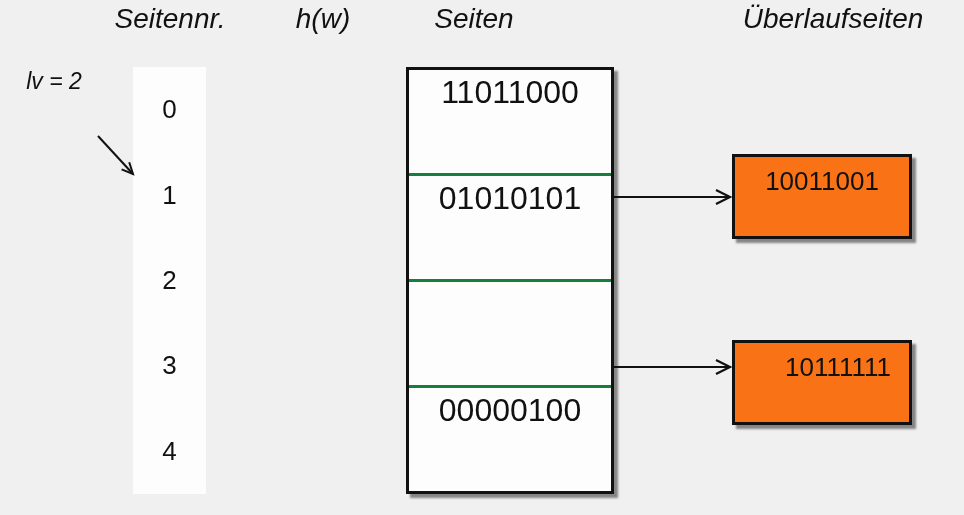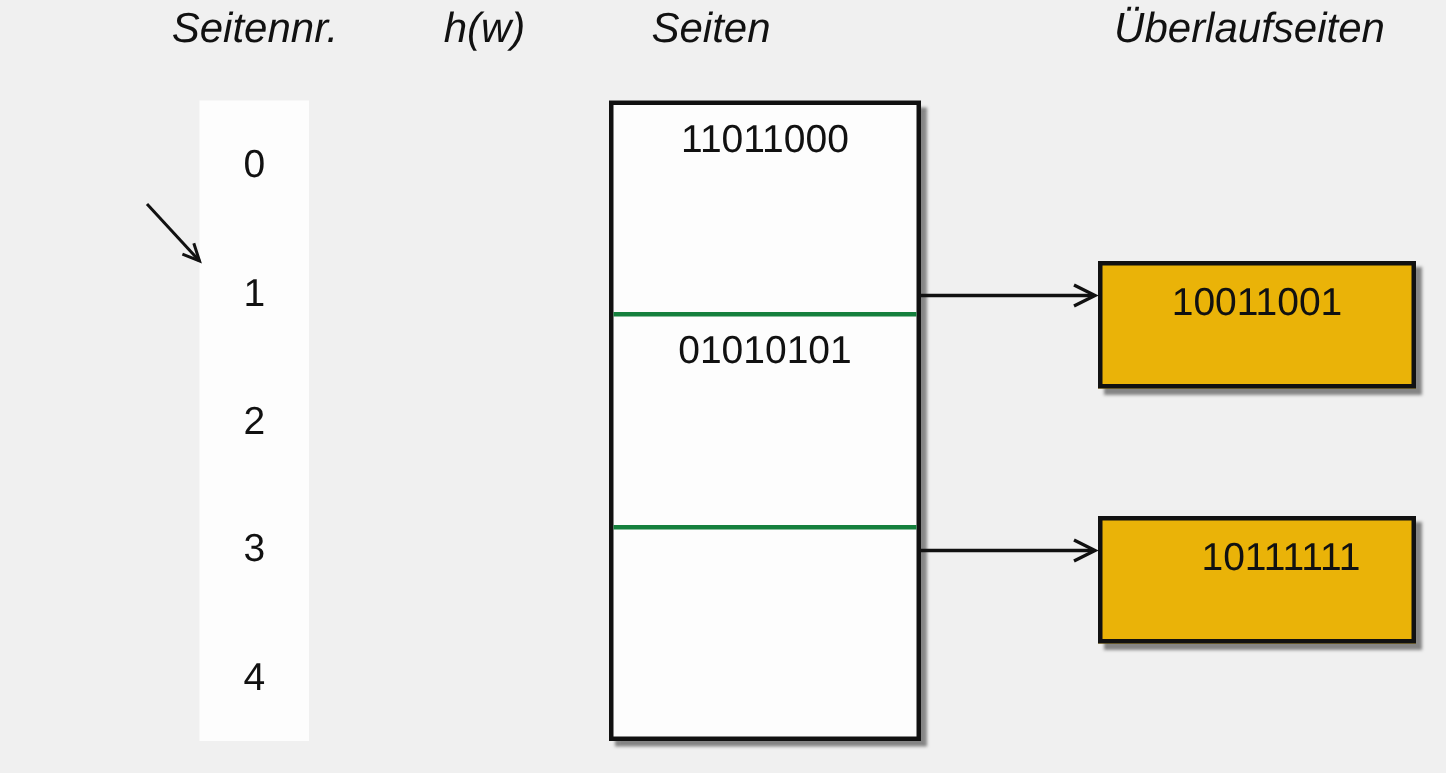--- a/index.html
+++ b/index.html
@@ -68,43 +68,42 @@
     border: 3px solid #111111;
     box-shadow: 4px 4px 2px rgba(45,45,45,0.55);
     display: flex;
     flex-direction: column;
   }
   .page-cell {
     flex: 1;
     box-sizing: border-box;
     text-align: center;
     padding-top: 6px;
-    font-size: 26px;
+    font-size: 32px;
     line-height: 32px;
   }
   .page-cell + .page-cell {
     border-top: 3px solid #15803d;
   }
   .overflow-box {
     position: absolute;
     left: 732px;
-    width: 212px;
+    width: 180px;
     height: 85px;
     box-sizing: border-box;
-    background: #eab308;
+    background: #f97316;
     border: 3px solid #111111;
     box-shadow: 4px 4px 2px rgba(45,45,45,0.55);
     text-align: center;
     padding-top: 8px;
     font-size: 26px;
     line-height: 32px;
-    margin-top: 20px;
   }
   .overflow-1 { top: 154px; }
-  .overflow-2 { top: 324px; padding-left: 32px; }
+  .overflow-2 { top: 340px; padding-left: 32px; }
   .arrow-layer {
     position: absolute;
     left: 0;
     top: 0;
     width: 964px;
     height: 515px;
     pointer-events: none;
   }
   .arrow-layer line, .arrow-layer polyline {
     stroke: #111111;
@@ -115,39 +114,43 @@
 <body>
 
 <div class="canvas">
 
   <div class="hdr" style="left:170px">Seitennr.</div>
   <div class="hdr" style="left:323px">h(w)</div>
   <div class="hdr" style="left:474px">Seiten</div>
   <div class="hdr" style="left:833px">Überlaufseiten</div>
 
   <div class="annot">
+    <div>lv = 2</div>
   </div>
 
   <div class="col-strip strip-pageno">
     <div class="col-cell">0</div>
     <div class="col-cell">1</div>
     <div class="col-cell">2</div>
     <div class="col-cell">3</div>
     <div class="col-cell">4</div>
   </div>
 
 
   <div class="pages-table">
     <div class="page-cell">
       <div>11011000</div>
     </div>
     <div class="page-cell">
       <div>01010101</div>
     </div>
     <div class="page-cell">
+    </div>
+    <div class="page-cell">
+      <div>00000100</div>
     </div>
   </div>
 
   <div class="overflow-box overflow-1">
     <div>10011001</div>
   </div>
   <div class="overflow-box overflow-2">
     <div>10111111</div>
   </div>
 

